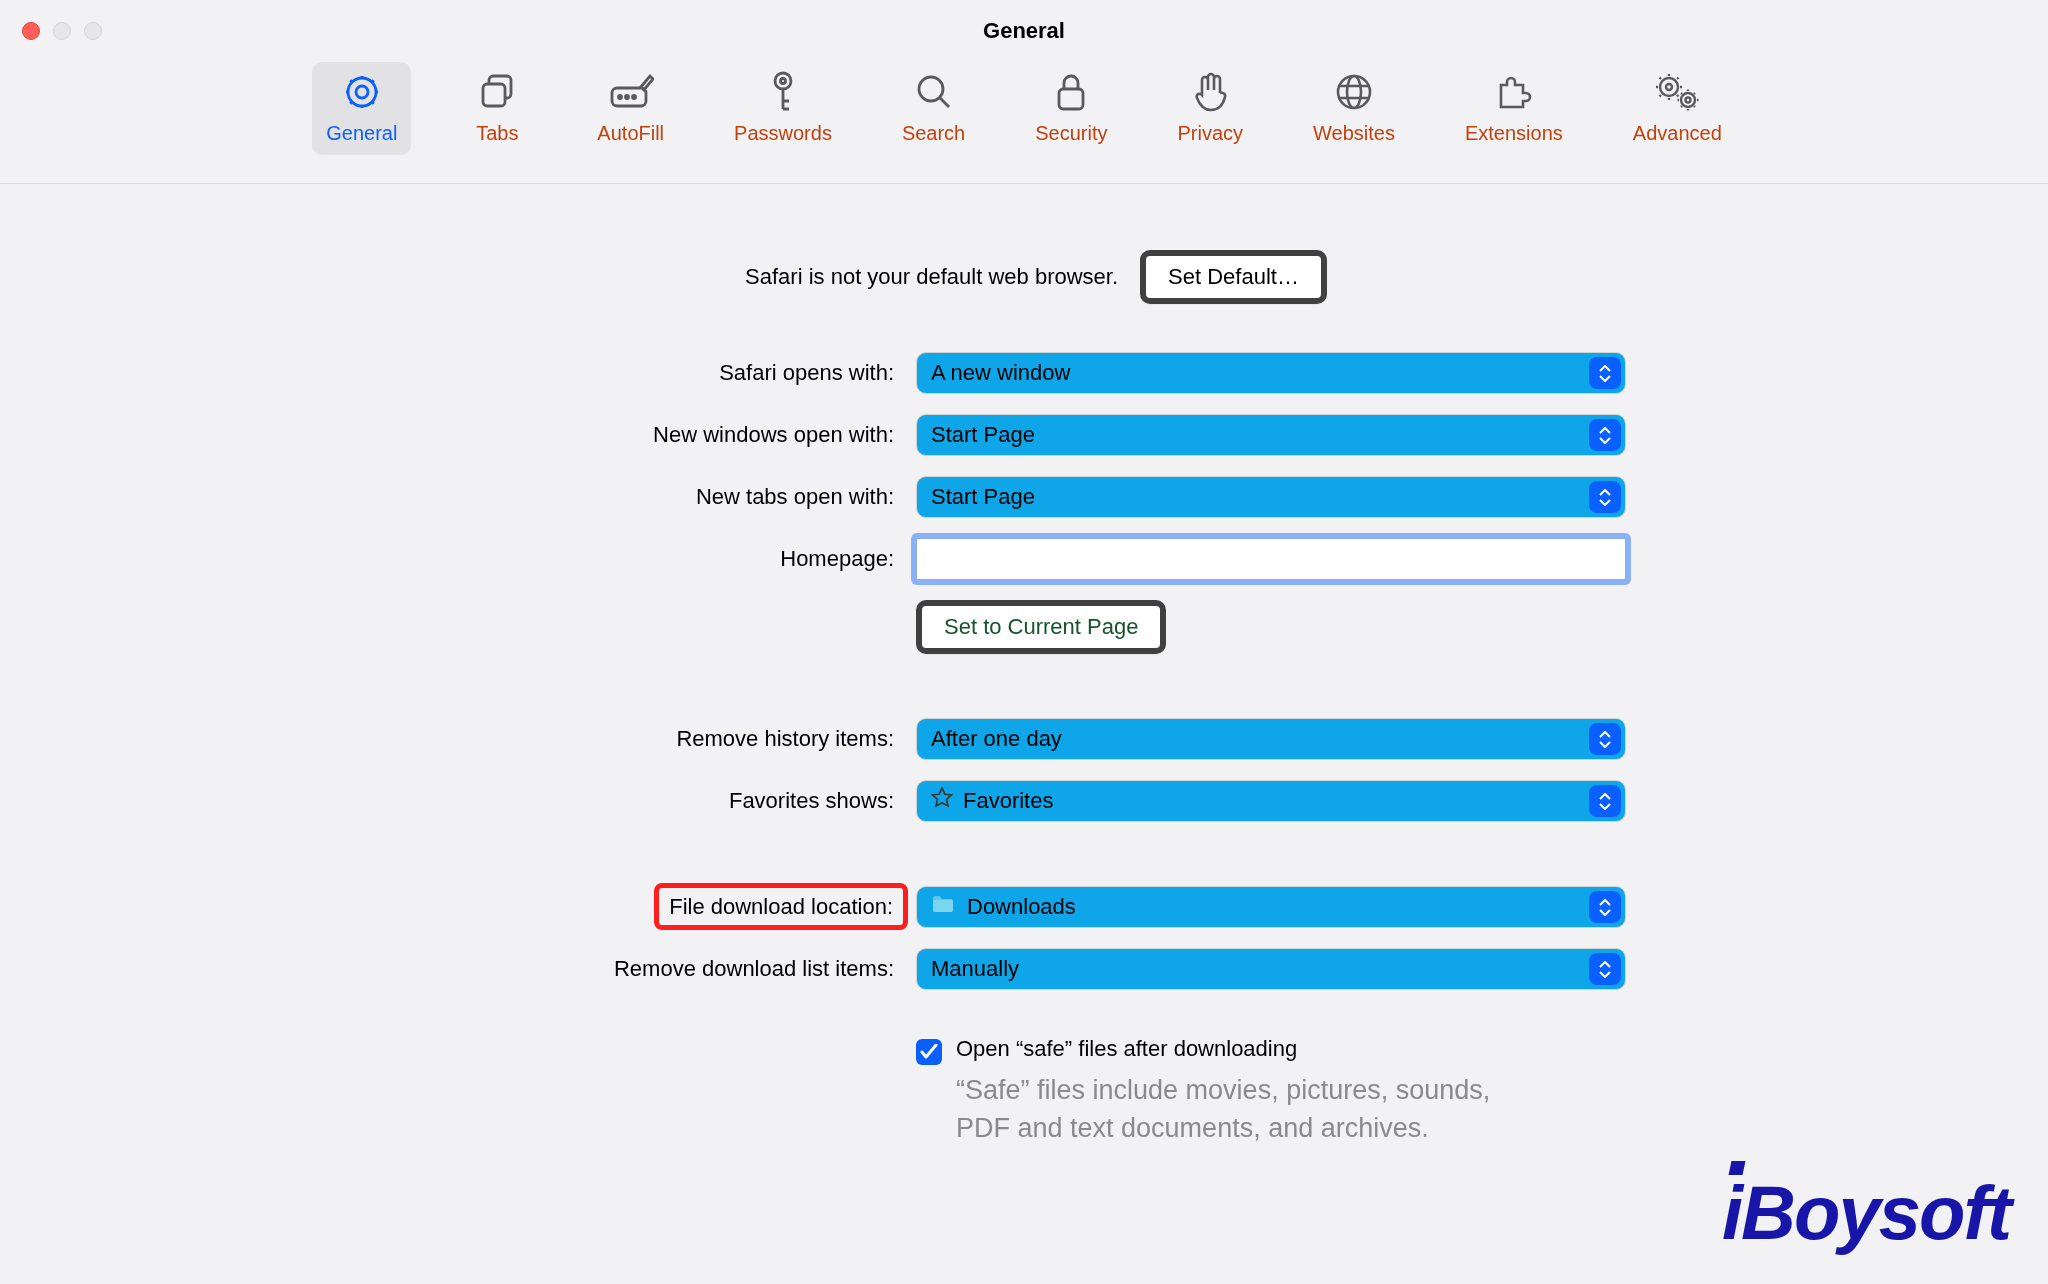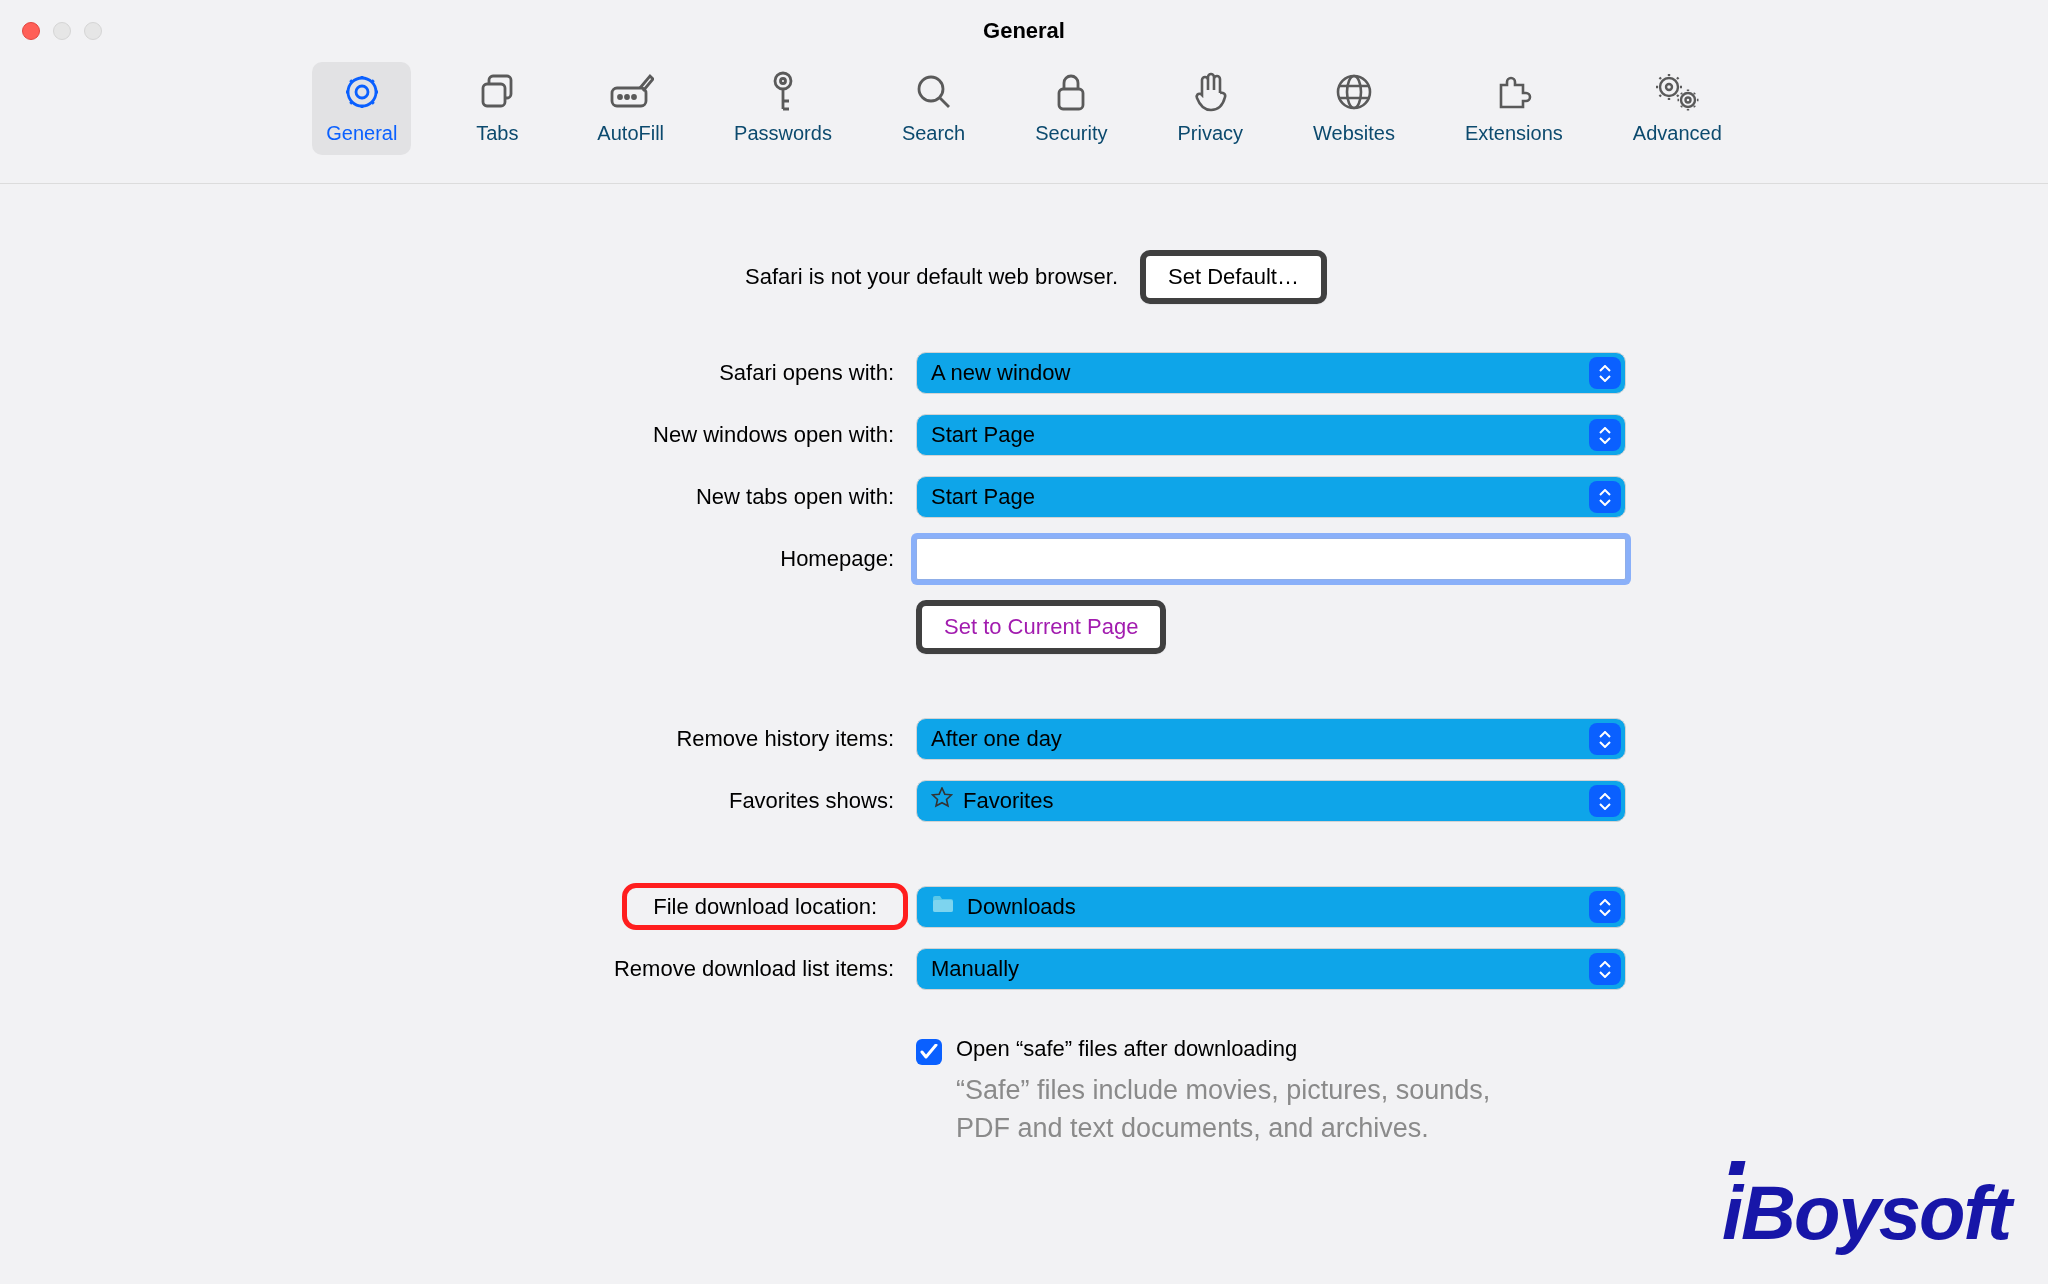--- a/index.html
+++ b/index.html
@@ -33,21 +33,21 @@
     .tb-item {
       display: flex; flex-direction: column; align-items: center;
       gap: 8px; cursor: default; padding: 8px 14px 10px; border-radius: 10px;
       color: #5a5a5a;
       min-width: 88px;
     }
     .tb-item.active { background: #e2e2e4; color: #0a60ff; }
     .tb-item .tb-icon { height: 44px; display: flex; align-items: center; justify-content: center; }
     .tb-item .tb-icon svg { stroke: currentColor; fill: none; }
     .tb-label { font-size: 20px; color: inherit; }
-    .tb-item:not(.active) .tb-label { color: #0c4a6e; }
+    .tb-item:not(.active) .tb-label { color: #c2410c; }
     
     .content {
       position: absolute; top: 210px; left: 12px; width: 100%;
       display: flex; flex-direction: column; align-items: center;
       font-size: 22px;
       color: #000;
     }
     .default-row {
       display: flex; align-items: center; gap: 22px;
       margin-top: 40px; margin-bottom: 48px;
@@ -82,25 +82,25 @@
     .text-input {
       width: 100%; height: 42px; background: #fff;
       border: 1px solid #d3d3d3; border-radius: 2px;
       padding: 4px 10px; font-size: 22px;
     }
     .text-input.focused {
       outline: none;
       box-shadow: 0 0 0 5px rgba(10,96,255,0.45);
       border-color: #8faee8;
     }
-    .btn.disabled { color: #a21caf; }
+    .btn.disabled { color: #14532d; }
     .section-gap { height: 44px; }
     .highlight-box {
-      border: 5px solid #ff1e1e; border-radius: 14px;
-      padding: 6px 26px;
+      border: 5px solid #ff1e1e; border-radius: 8px;
+      padding: 6px 10px;
     }
     .star-icon { margin-right: 10px; }
     .folder-icon { margin-right: 12px; }
     .check-row { display: flex; align-items: flex-start; padding-top: 8px; }
     .checkbox {
       width: 26px; height: 26px; background: #0a60ff; border-radius: 6px;
       display: flex; align-items: center; justify-content: center; margin-right: 14px; flex-shrink: 0;
       margin-top: 3px;
     }
     .safe-note { color: #8a8a8a; font-size: 27px; margin-top: 10px; line-height: 1.4; }

